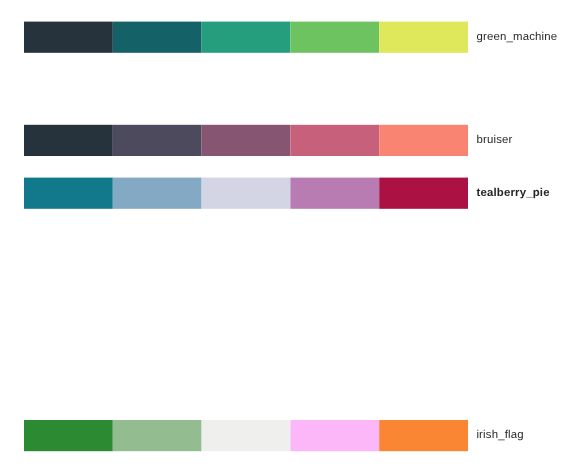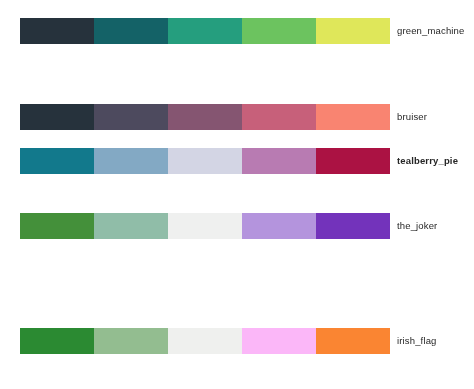--- a/index.html
+++ b/index.html
@@ -80,31 +80,21 @@
     <div class="palette-row" style="top: 148px; font-weight: bold;">
       <div class="swatch-strip">
         <div class="swatch" title="#12798c" style="background-color: rgb(18, 121, 140);"></div>
         <div class="swatch" title="#83a9c4" style="background-color: rgb(131, 169, 196);"></div>
         <div class="swatch" title="#d3d5e4" style="background-color: rgb(211, 213, 228);"></div>
         <div class="swatch" title="#b87bb2" style="background-color: rgb(184, 123, 178);"></div>
         <div class="swatch" title="#ab1243" style="background-color: rgb(171, 18, 67);"></div>
       </div>
       <div class="palette-label">tealberry_pie</div>
     </div>
-    <div class="palette-row" style="top: 213px;">
-      <div class="swatch-strip">
-        <div class="swatch" title="#44903a" style="background-color: rgb(68, 144, 58);"></div>
-        <div class="swatch" title="#90bda8" style="background-color: rgb(144, 189, 168);"></div>
-        <div class="swatch" title="#eff0ef" style="background-color: rgb(239, 240, 239);"></div>
-        <div class="swatch" title="#b494dd" style="background-color: rgb(180, 148, 221);"></div>
-        <div class="swatch" title="#7333bb" style="background-color: rgb(115, 51, 187);"></div>
-      </div>
-      <div class="palette-label">the_joker</div>
-    </div>
-    <div class="palette-row" style="top: 328px;">
+    <div class="palette-row" style="top: 350px;">
       <div class="swatch-strip">
         <div class="swatch" title="#2b8a32" style="background-color: rgb(43, 138, 50);"></div>
         <div class="swatch" title="#93bd90" style="background-color: rgb(147, 189, 144);"></div>
         <div class="swatch" title="#eff0ee" style="background-color: rgb(239, 240, 238);"></div>
         <div class="swatch" title="#fbb7f8" style="background-color: rgb(251, 183, 248);"></div>
         <div class="swatch" title="#fa8532" style="background-color: rgb(250, 133, 50);"></div>
       </div>
       <div class="palette-label">irish_flag</div>
     </div>
   </div>

